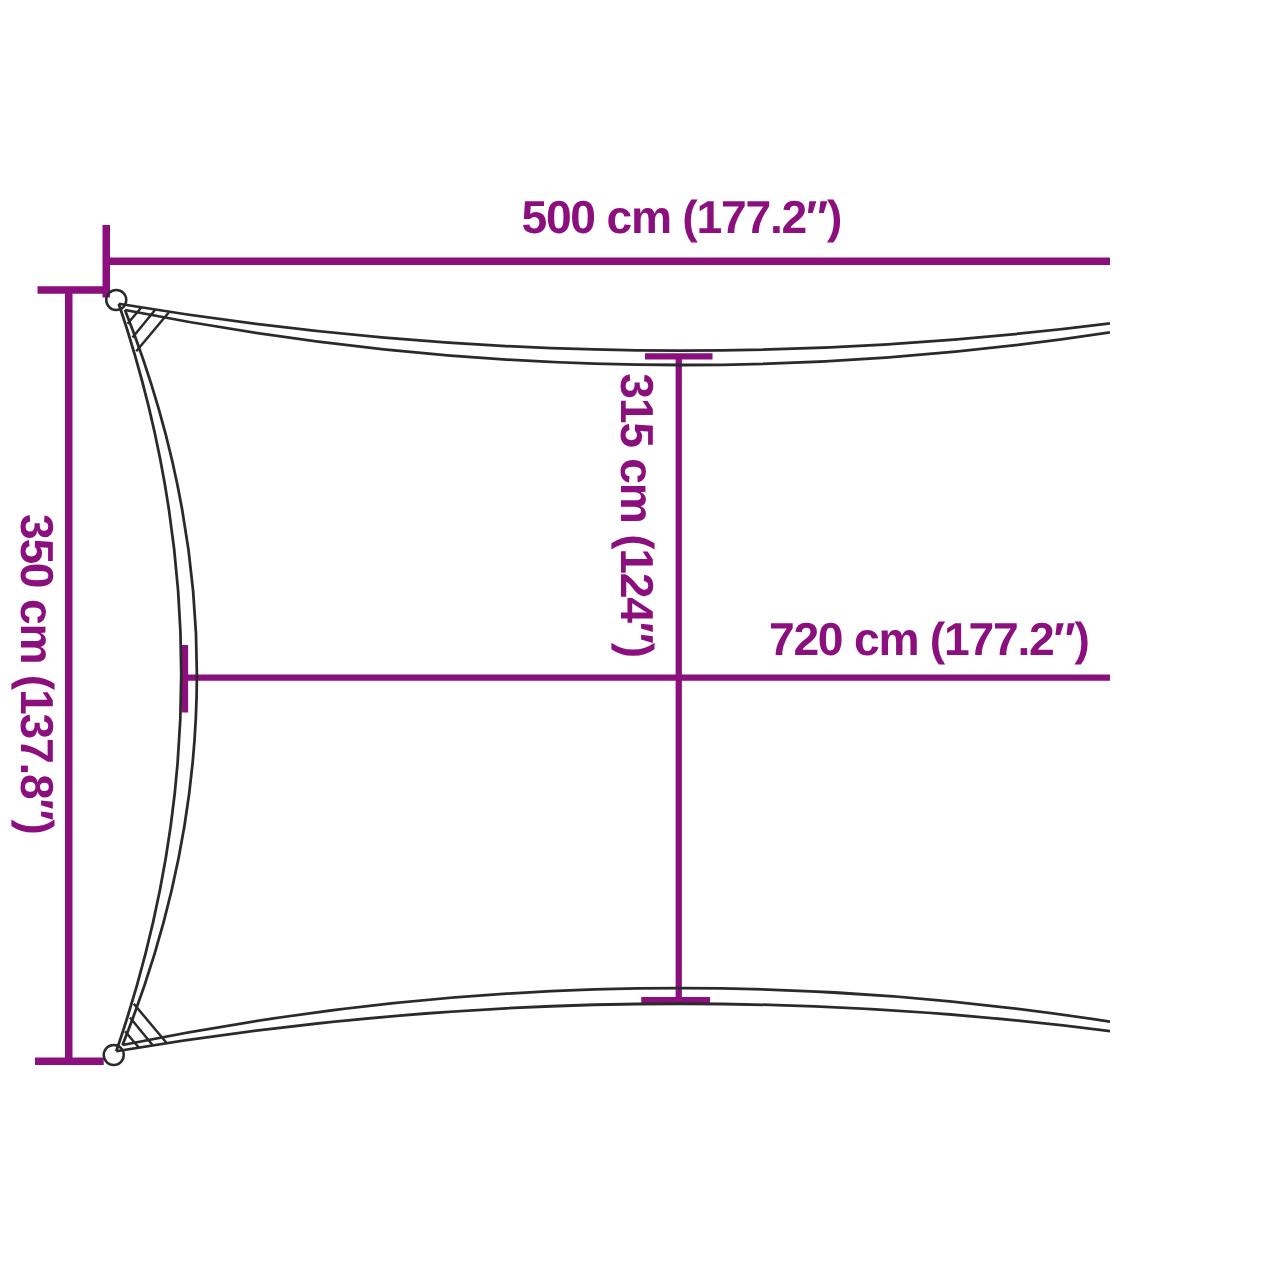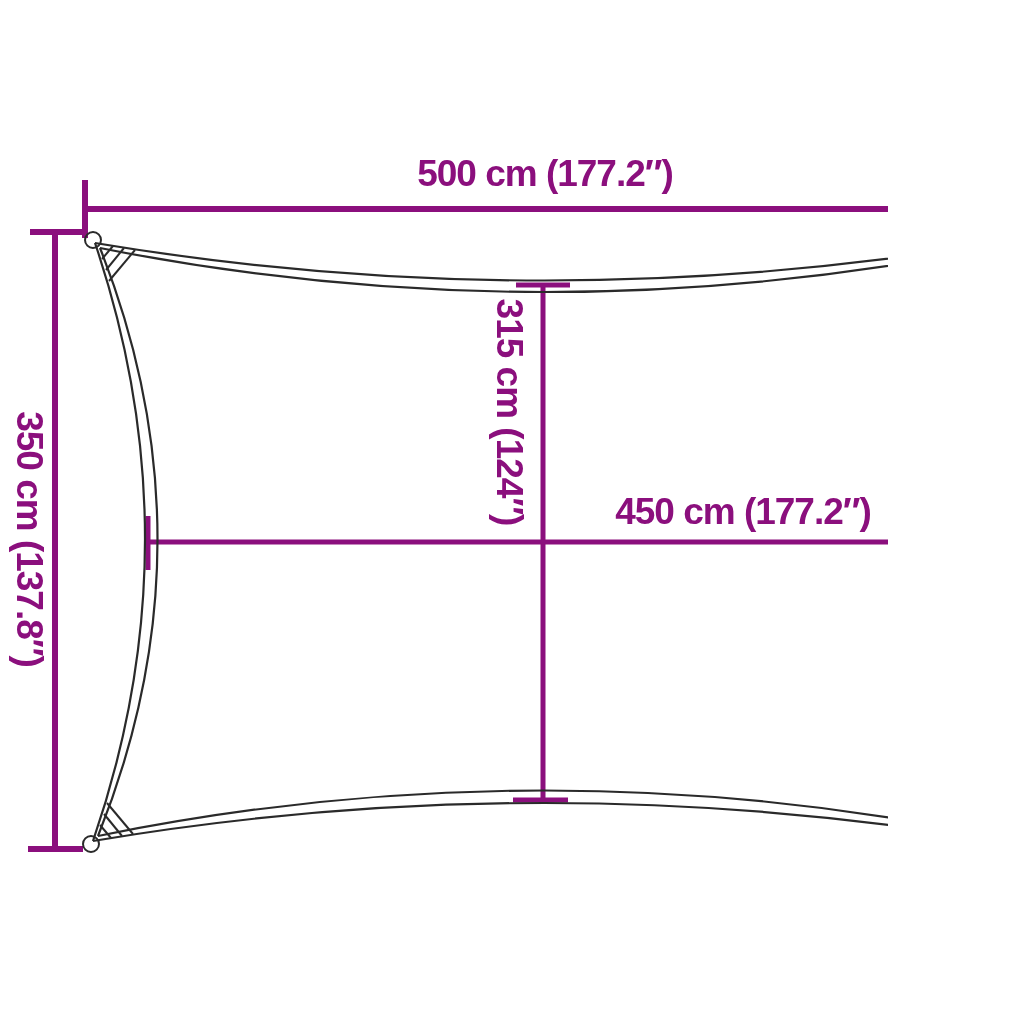--- a/index.html
+++ b/index.html
@@ -106,15 +106,15 @@
       </g>
     </g>
   </svg>
 
   <div class="dim-label" style="left:85px;top:152px;width:920px;">500 cm (177.2″)</div>
 
   <div class="dim-label rot" style="left:-110px;top:518px;width:280px;height:42px;">350 cm (137.8″)</div>
 
   <div class="dim-label rot" style="left:395px;top:391px;width:230px;height:42px;">315 cm (124″)</div>
 
-  <div class="dim-label" style="left:543px;top:490px;width:400px;">450 cm (177.2″)</div>
+  <div class="dim-label" style="left:543px;top:490px;width:400px;">720 cm (177.2″)</div>
 
 </div>
 
 </body></html>

